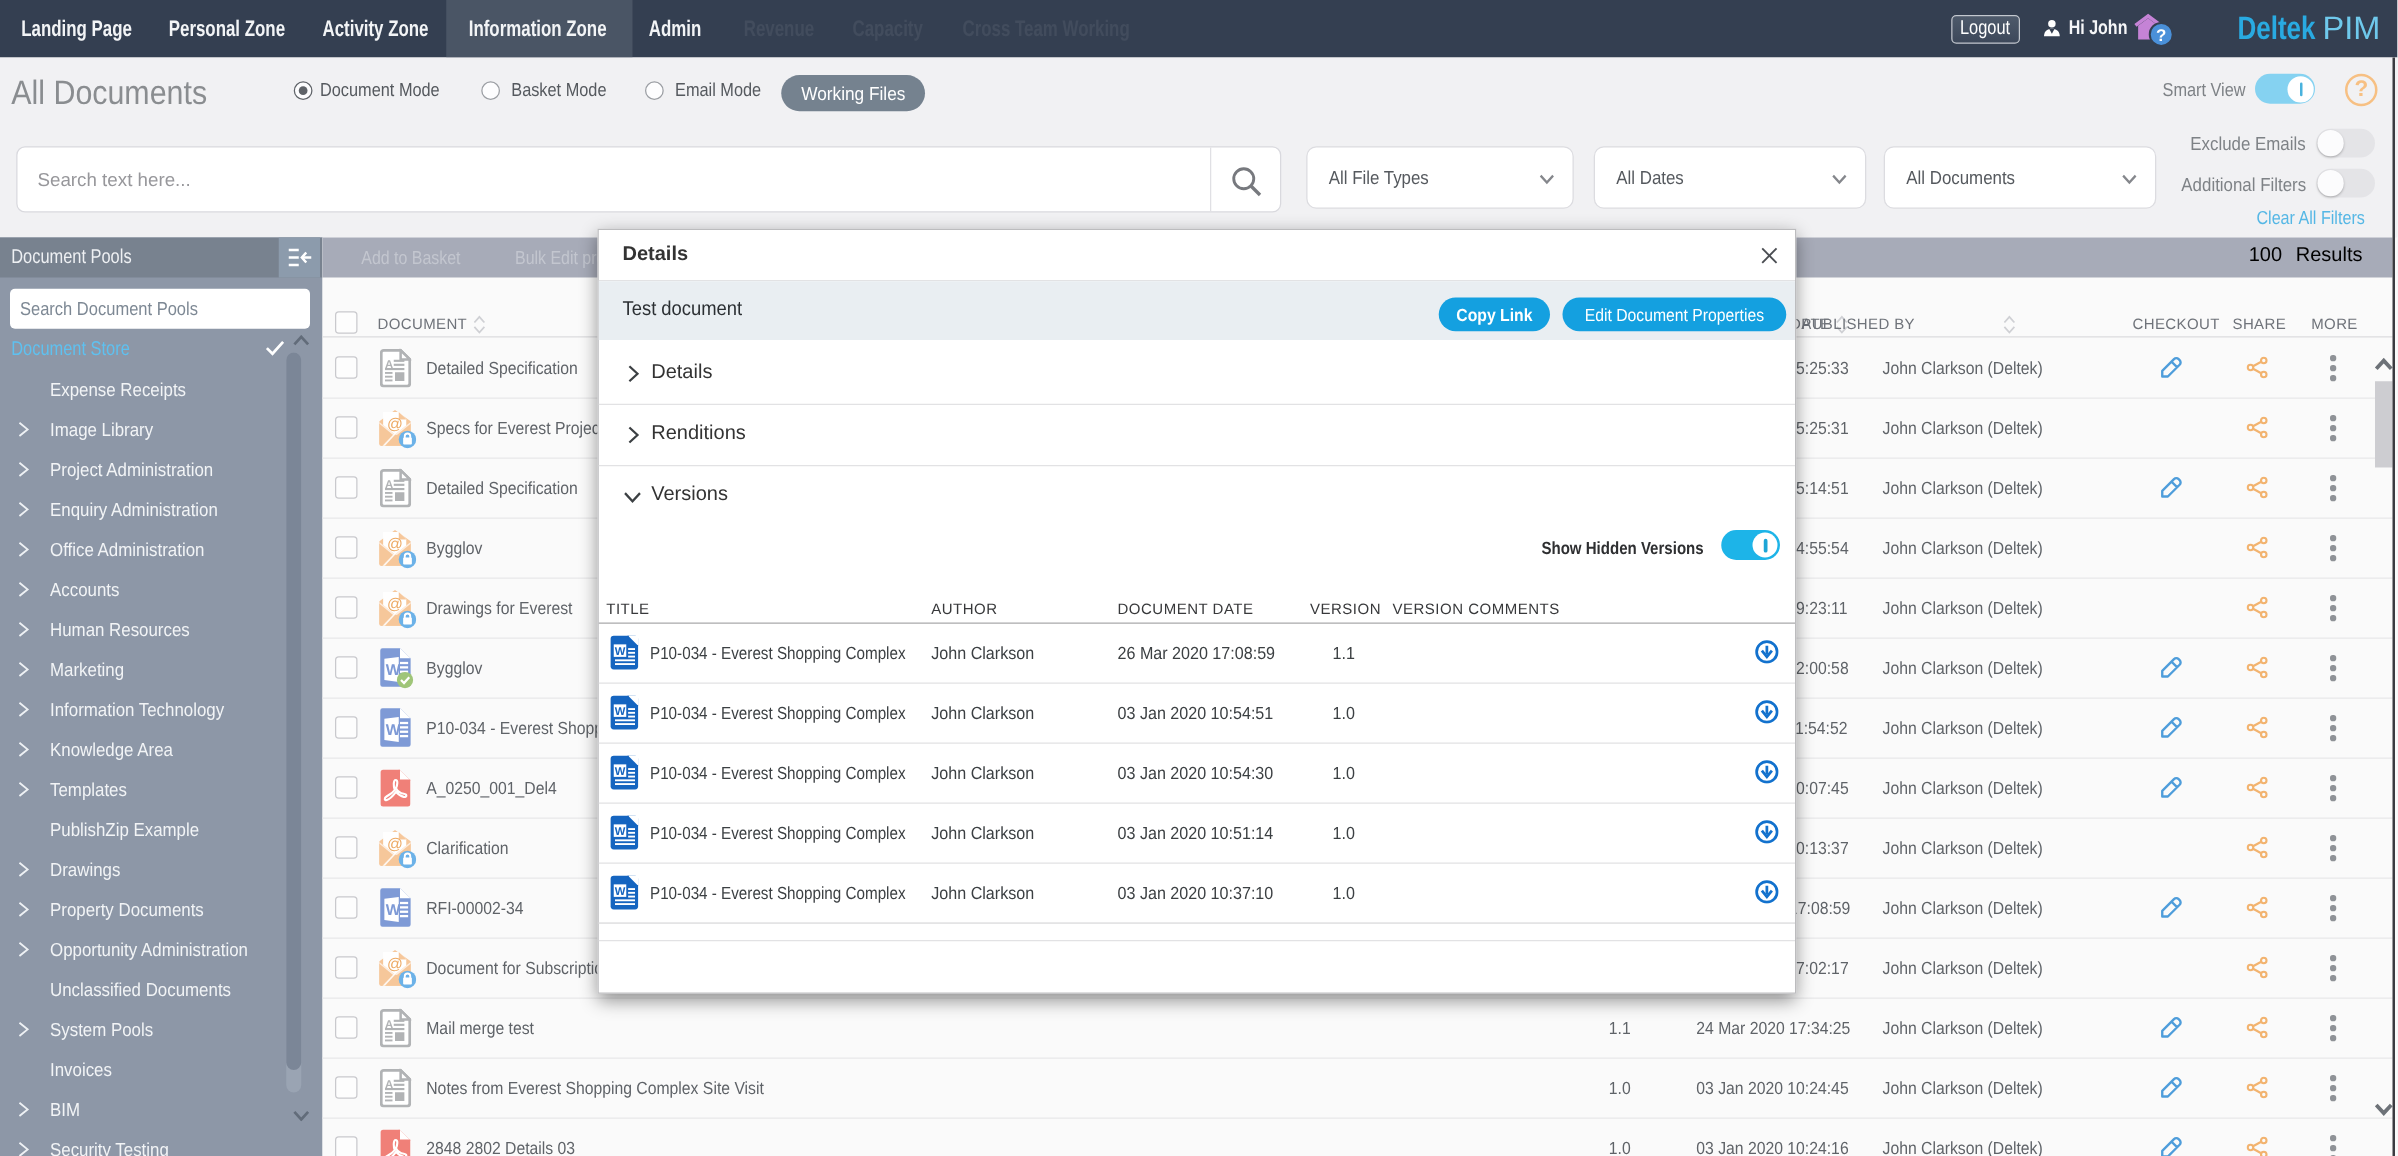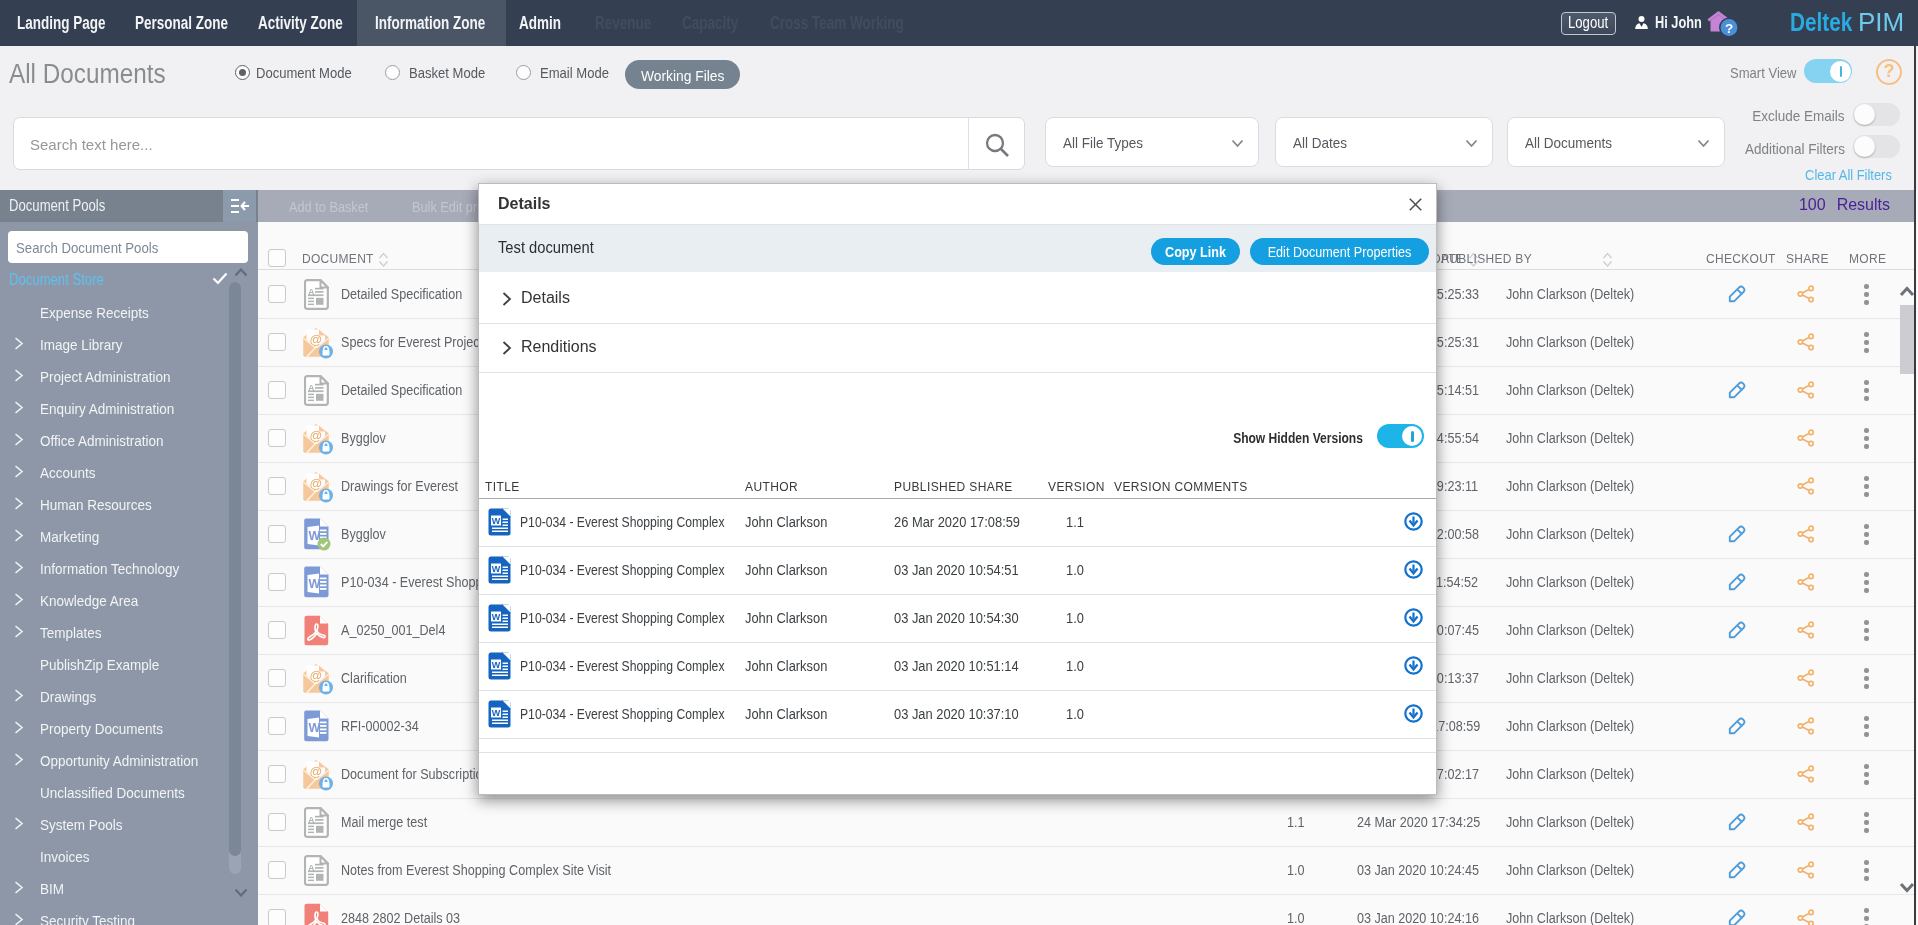--- a/index.html
+++ b/index.html
@@ -47,21 +47,21 @@
 #docstore { position:absolute; left:9px; top:271px; font-size:16px; color:#5ec1f0; transform:scaleX(0.82); transform-origin:0 0; white-space:nowrap; }
 .treeitem { position:absolute; left:40px; font-size:15px; color:#f2f4f6; white-space:nowrap; transform:scaleX(0.90); transform-origin:0 0; }
 .treechev { position:absolute; left:12px; width:13px; height:13px; }
 #sidescroll { position:absolute; left:229px; top:282px; width:12px; height:592px; background:#9aa4b3; border-radius:6px; }
 #sidethumb { position:absolute; left:229px; top:282px; width:12px; height:574px; background:#7b8697; border-radius:6px; }
 
 
 #contentbg { position:absolute; left:258px; top:190px; width:1660px; height:735px; background:#fafafa; }
 #toolbar { position:absolute; left:258px; top:190px; width:1656px; height:32px; background:#a7abb8; }
 #toolbar .dis { position:absolute; top:8px; font-size:15px; color:#c3c6cf; transform:scaleX(0.85); transform-origin:0 0; white-space:nowrap; }
-#results { position:absolute; right:24px; top:6px; font-size:16px; color:#4c1d95; }
+#results { position:absolute; right:24px; top:6px; font-size:16px; color:#000000; }
 .hdr { position:absolute; top:252px; font-size:12px; color:#6f737a; letter-spacing:0.3px; white-space:nowrap; }
 .hline { position:absolute; left:258px; width:1656px; height:1px; background:#dcdcde; }
 .rline { position:absolute; left:258px; width:1656px; height:1px; background:#e7e7e9; }
 .cb { position:absolute; left:268px; width:18px; height:18px; border:1.5px solid #c9c9cd; border-radius:3px; background:#fdfdfd; }
 .rowtxt { position:absolute; font-size:14px; color:#5f6368; white-space:nowrap; transform:scaleX(0.9); transform-origin:0 0; }
 .sort { position:absolute; width:11px; height:16px; }
 .dots { position:absolute; width:4px; }
 .dots i { display:block; width:4.5px; height:4.5px; border-radius:50%; background:#8f9297; margin-bottom:3.5px; }
 
 
@@ -814,29 +814,35 @@
       </svg>
     </div>
   <div class="mline" style="top:139px;"></div>
   <div class="msec" style="top:139px;padding-left:31px;">
       <span>Renditions</span>
     <svg style="position:absolute; left:22px; top:17px;" width="11" height="16" viewBox="0 0 11 16">
         <path d="M2.5 2 L9 8 L2.5 14" fill="none" stroke="#3c4043" stroke-width="1.8"></path>
       </svg>
     </div>
   <div class="mline" style="top:188px;"></div>
+  <div class="msec" style="top:188px;">
+      <span>Versions</span>
+    <svg style="position:absolute; left:19px; top:20px;" width="16" height="11" viewBox="0 0 16 11">
+        <path d="M2 2.5 L8 9 L14 2.5" fill="none" stroke="#3c4043" stroke-width="1.8"></path>
+      </svg>
+    </div>
 
   <span id="shv">Show Hidden Versions</span>
   <div class="togon" style="left:898px; top:240px; width:47px; height:24px; background:#1db4e8; border-radius:12px;">
     <div class="knob" style="left:25px; top:2px; width:20px; height:20px;"></div>
     <div class="bar" style="left:34px; top:7px; width:2.5px; height:11px; background:#1da5d6;"></div>
   </div>
   <span class="vhdr" style="left:6px;">TITLE</span>
   <span class="vhdr" style="left:266px;">AUTHOR</span>
-  <span class="vhdr" style="left:415px;">PUBLISHED SHARE</span>
+  <span class="vhdr" style="left:415px;">DOCUMENT DATE</span>
   <span class="vhdr" style="left:569px;">VERSION</span>
   <span class="vhdr" style="left:635px;">VERSION COMMENTS</span>
   <div class="mline" style="top:314px; background:#a9a9ab;"></div>
   <div id="vrows">
       <svg style="position:absolute; left:9px; top:324px;" width="23" height="28" viewBox="0 0 23 28">
         <rect x="0.5" y="0.5" width="22" height="27" rx="2.5" fill="#1565c0"></rect>
         <path d="M14.5 0.5 H22.5 V8.5 Z" fill="#fff"></path>
         <path d="M14.5 0.5 L14.5 8.5 L22.5 8.5" fill="none" stroke="#1565c0" stroke-width="0.8"></path>
         <rect x="3" y="7.5" width="10" height="10" fill="#fff"></rect>
         <text x="3.8" y="16" font-size="9" font-weight="bold" fill="#1565c0">W</text>

